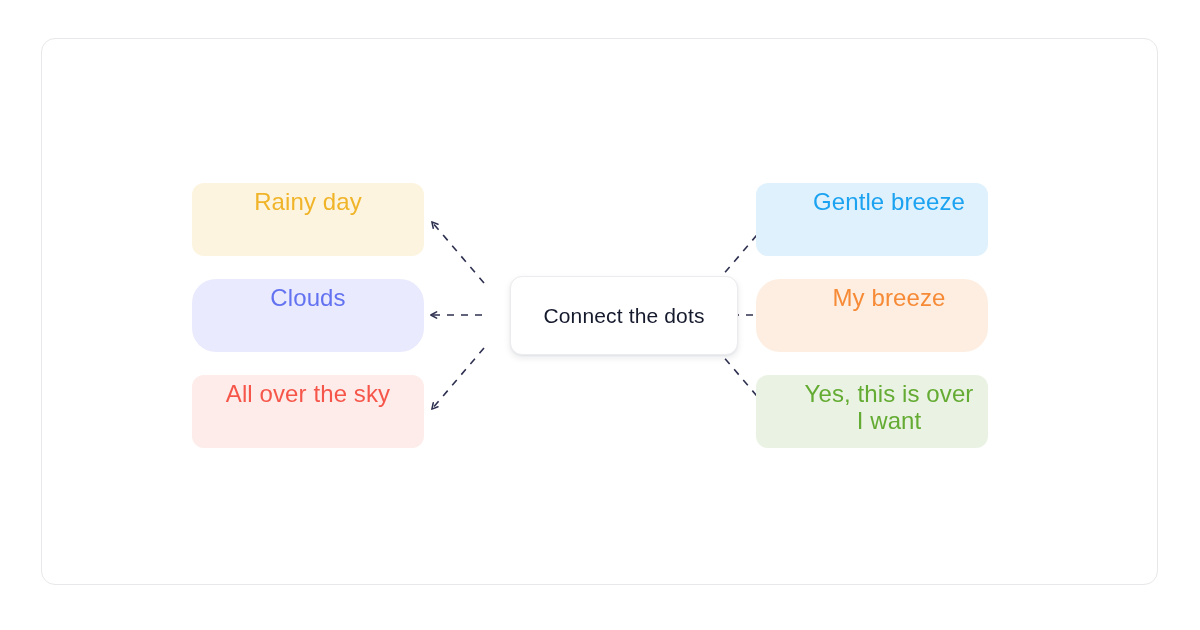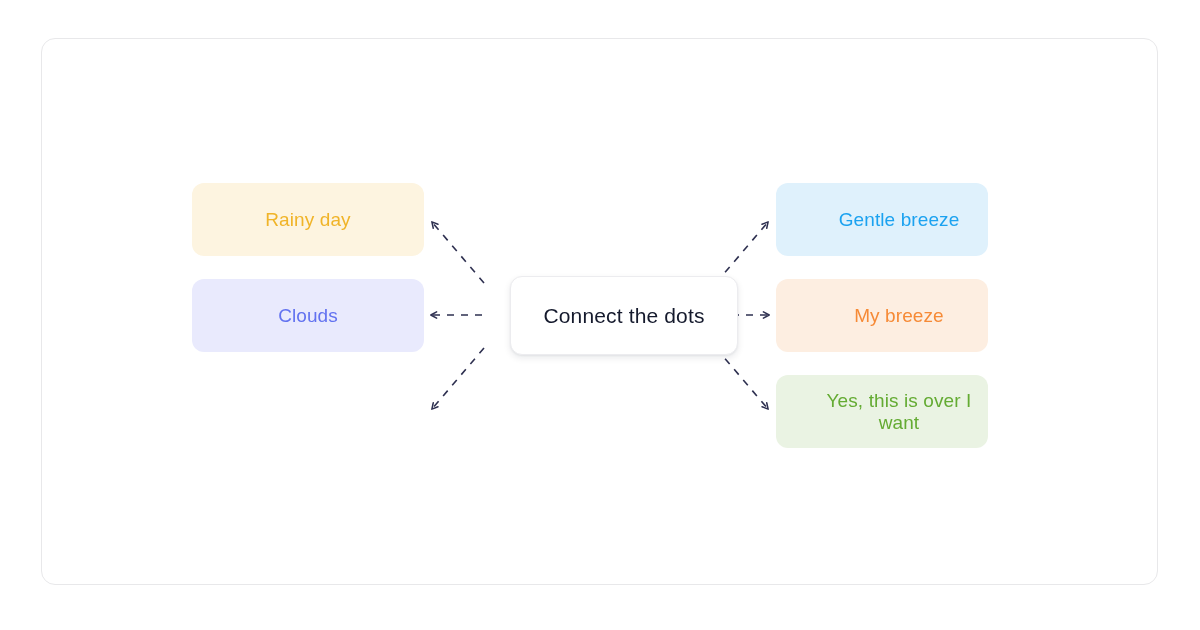--- a/index.html
+++ b/index.html
@@ -44,25 +44,25 @@
     width: 1200px;
     height: 630px;
     pointer-events: none;
   }
 
   
   .node {
     position: absolute;
     box-sizing: border-box;
     display: flex;
-    align-items: center;
+    align-items: flex-start;
     justify-content: center;
     text-align: center;
     border-radius: 12px;
-    font-size: 19px;
+    font-size: 24px;
     line-height: 1.12;
     font-weight: 400;
     padding: 6px 14px;
     letter-spacing: 0.1px;
   }
 
   .node-center {
     position: absolute;
     left: 510px;
     top: 276px;
@@ -80,24 +80,24 @@
     font-size: 21px;
     font-weight: 400;
     letter-spacing: 0.15px;
     box-shadow: 0 3px 7px rgba(16, 24, 40, 0.09), 0 1px 2px rgba(16, 24, 40, 0.05);
     z-index: 3;
   }
 
   
   .n-left   { left: 192px; width: 232px; }
   
-  .n-right  { left: 776px; width: 212px; padding-left: 48px; }
+  .n-right  { left: 756px; width: 232px; padding-left: 48px; }
 
   .row-1 { top: 183px;  height: 73px; }
-  .row-2 { top: 279px;  height: 73px; }
+  .row-2 { top: 279px;  height: 73px; border-radius: 24px; }
   .row-3 { top: 375px;  height: 73px; }
 
   .fill-yellow { background: #fdf4e0; color: #f0b429; }
   .fill-indigo { background: #e9eafd; color: #6272f0; }
   .fill-red    { background: #fdecea; color: #f6564a; }
   .fill-blue   { background: #dff1fc; color: #1ba2f0; }
   .fill-orange { background: #fdeee1; color: #f68a36; }
   .fill-green  { background: #eaf3e3; color: #64ab33; }
 </style>
 </head>
@@ -131,20 +131,23 @@
   </svg>
 
   <div class="node n-left row-1 fill-yellow">
     <span>Rainy day</span>
   </div>
 
   <div class="node n-left row-2 fill-indigo">
     <span>Clouds</span>
   </div>
 
+  <div class="node n-left row-3 fill-red">
+    <span>All over the sky</span>
+  </div>
 
   <div class="node n-right row-1 fill-blue">
     <span>Gentle breeze</span>
   </div>
 
   <div class="node n-right row-2 fill-orange">
     <span>My breeze</span>
   </div>
 
   <div class="node n-right row-3 fill-green">

